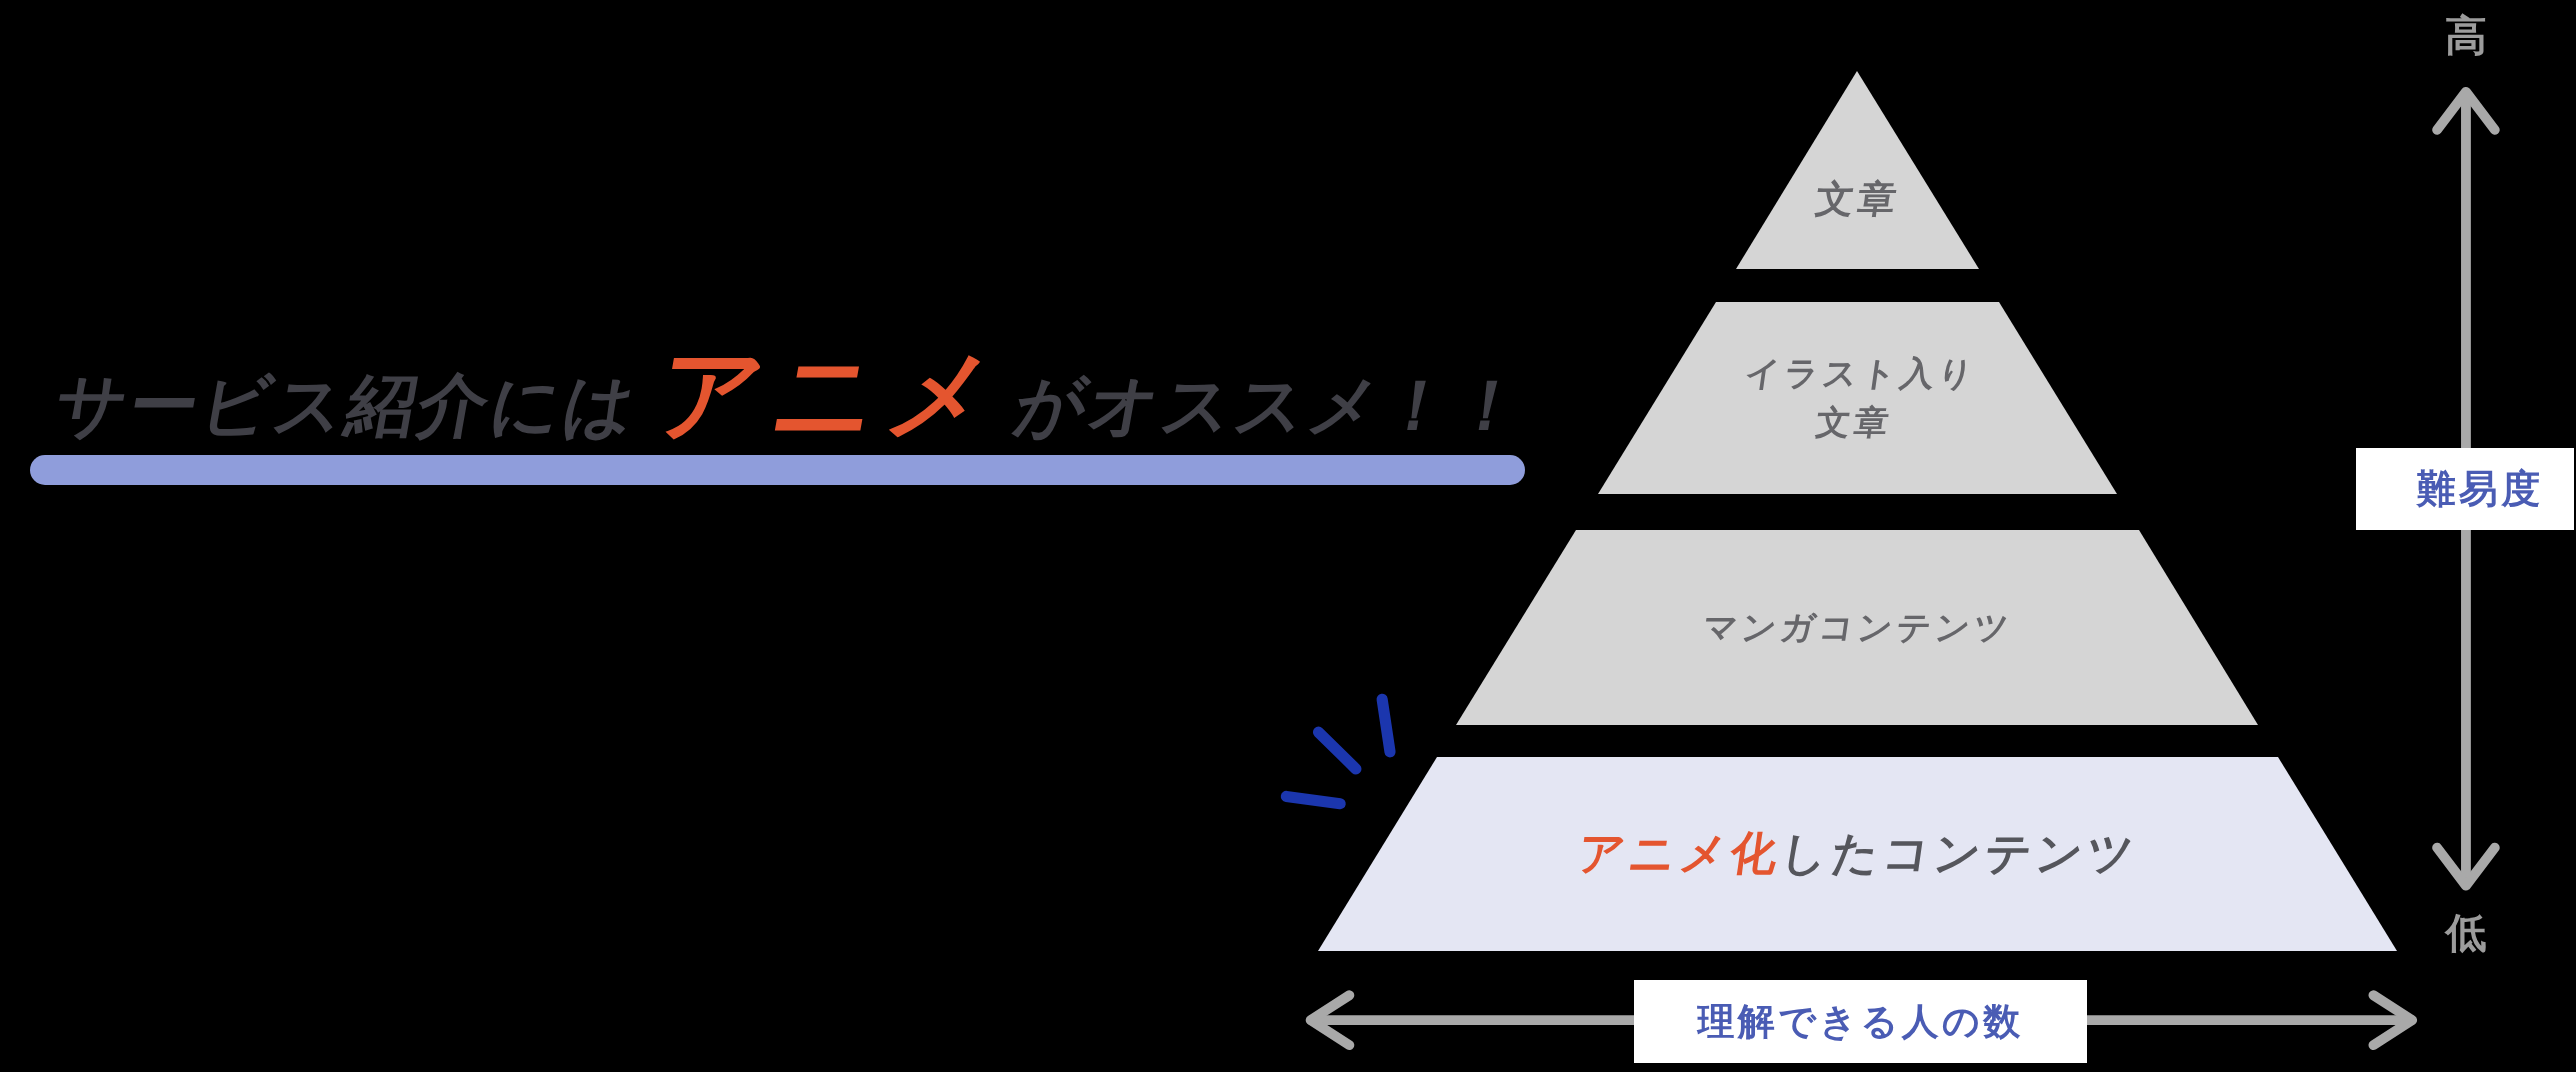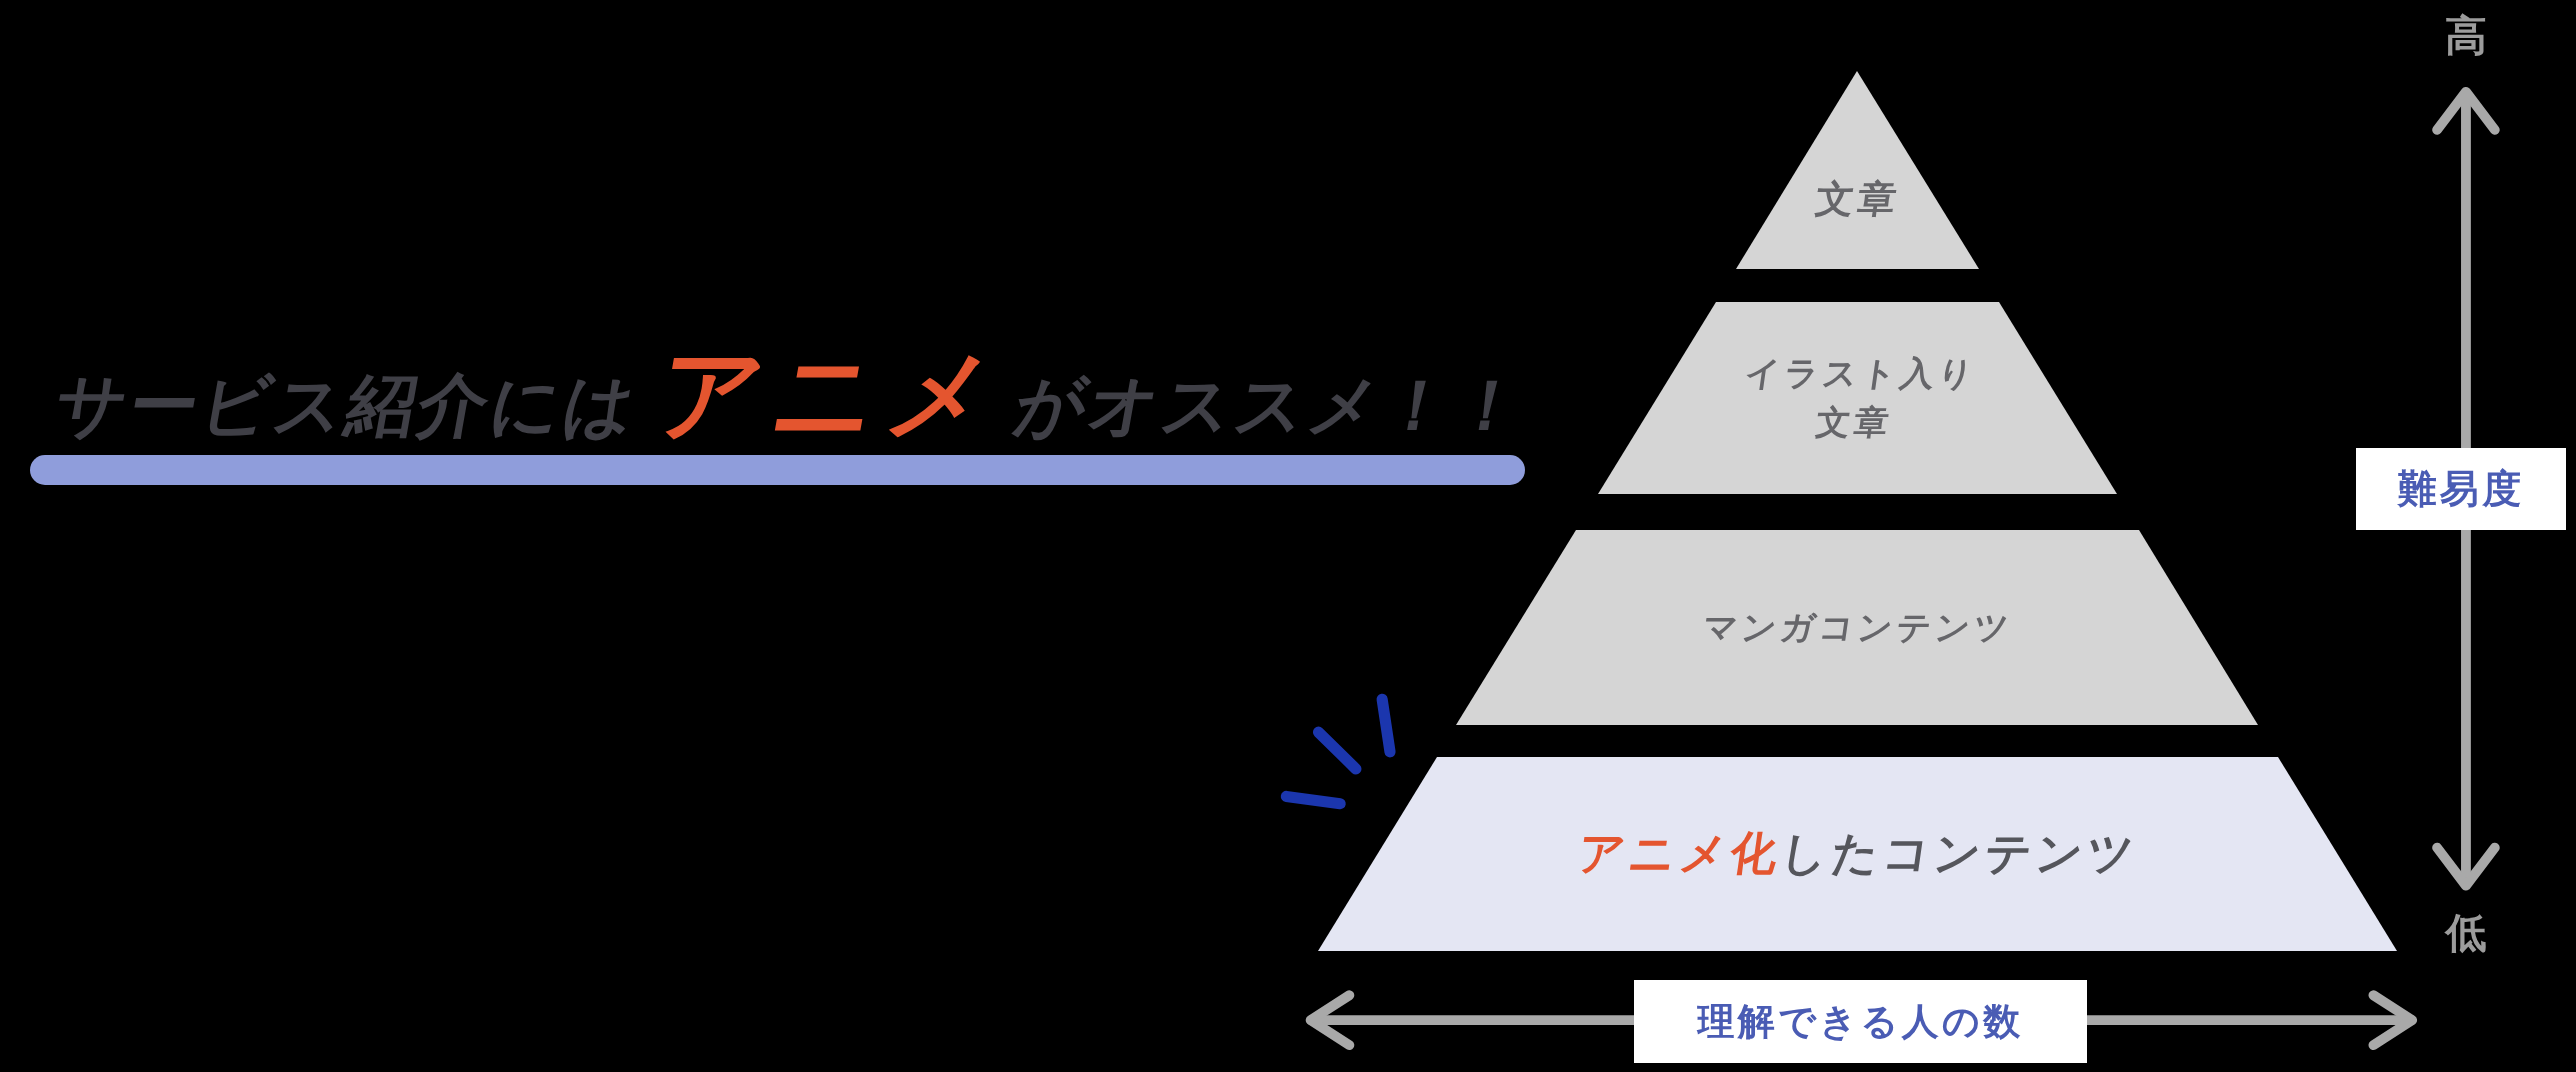--- a/index.html
+++ b/index.html
@@ -130,21 +130,21 @@
     z-index: 3;
   }
   .axis-box-text {
     font-weight: 700;
     color: #4A5CB4;
     letter-spacing: 3.3px;
     white-space: nowrap;
   }
   .axis-box.difficulty {
     left: 2356px; top: 448px;
-    width: 210px; height: 82px;
+    width: 188px; height: 82px; padding-left: 30px;
   }
   .axis-box.difficulty .axis-box-text { font-size: 39px; }
   .axis-box.audience {
     left: 1634px; top: 980px;
     width: 453px; height: 83px;
   }
   .axis-box.audience .axis-box-text { font-size: 37px; }
 
   
   .overlay {

